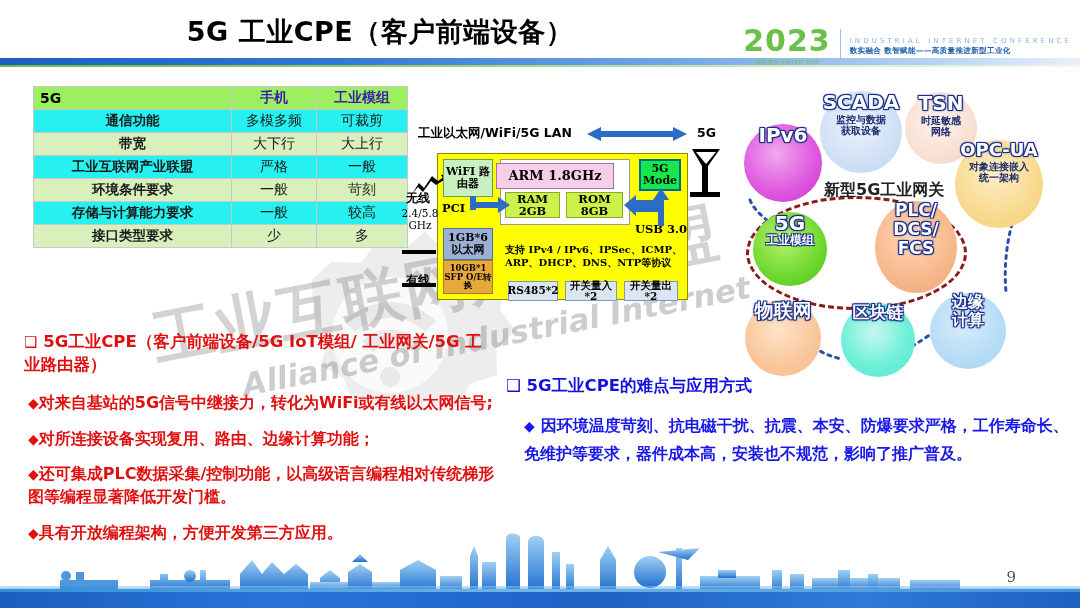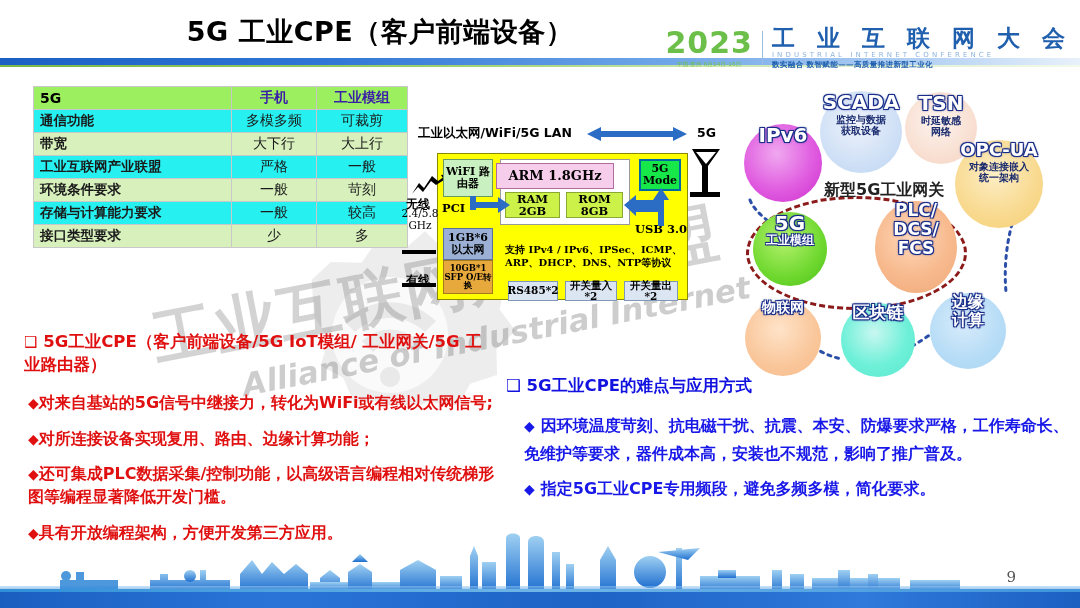--- a/index.html
+++ b/index.html
@@ -23,21 +23,21 @@
   .logo-year-sub{font-size:5.5px;color:#6cc04a;letter-spacing:.2px;margin-top:3px;text-align:center;}
   .logo-divider{width:1px;height:34px;background:#9dbde4;margin:0 9px;}
   .logo-cn{font-size:23px;font-weight:bold;color:#1f5fae;letter-spacing:7px;line-height:1.05;}
   .logo-en{font-size:7px;color:#8fb4dd;letter-spacing:3.1px;margin-top:1px;}
   .logo-slogan{font-size:7.5px;color:#1f5fae;letter-spacing:.4px;font-weight:bold;margin-top:1px;}
 
   
   .cmp-table{position:absolute;left:33px;top:86px;border-collapse:collapse;}
   .cmp-table td{border:1px solid #c8c8c8;font-size:13.5px;height:22px;padding:0 6px;
      font-weight:bold;color:#1a1a1a;white-space:nowrap;}
-  .cmp-table .c0{width:185px;}
+  .cmp-table .c0{width:185px;text-align:center;}
   .cmp-table .c1{width:72px;text-align:center;margin-top:22px;}
   .cmp-table .c2{width:78px;text-align:center;}
   .row-head td{background:#9cf060;color:#3a1ea8;font-size:14px;}
   .row-head td.c0{color:#000;text-align:left;}
   .row-a td{background:#27f0f0;}
   .row-b td{background:#d8f0bc;}
   .row-a td.c1,.row-a td.c2,.row-b td.c1,.row-b td.c2{font-weight:normal;font-size:14px;}
   .row-a td.c1,.row-a td.c2{background:#27f0f0;}
   .row-b td.c1,.row-b td.c2{background:#d8f0bc;}
 
@@ -68,21 +68,21 @@
   .sfp-box{left:443px;top:260px;width:50px;height:34px;background:#e8a93c;border:1px solid #a87a20;font-size:8.5px;}
   .rs-box{left:508px;top:281px;width:50px;height:20px;background:#dce6f2;border:1px solid #8098b8;font-size:10.5px;}
   .din-box{left:565px;top:281px;width:52px;height:20px;background:#dce6f2;border:1px solid #8098b8;font-size:10.5px;}
   .dout-box{left:624px;top:281px;width:54px;height:20px;background:#dce6f2;border:1px solid #8098b8;font-size:10.5px;}
   .pci-lbl{position:absolute;left:442px;top:201px;font-size:11.5px;font-weight:bold;
      font-family:"DejaVu Serif","Liberation Serif",serif;color:#000;}
   .usb-lbl{position:absolute;left:635px;top:222px;font-size:11.5px;font-weight:bold;
      font-family:"DejaVu Serif","Liberation Serif",serif;color:#000;}
   .proto-txt{position:absolute;left:505px;top:244px;width:180px;font-size:10px;font-weight:bold;
      line-height:1.25;color:#000;font-family:"DejaVu Serif","Liberation Serif",serif;}
-  .wireless-lbl{position:absolute;left:406px;top:196px;font-size:12px;font-weight:bold;color:#000;}
+  .wireless-lbl{position:absolute;left:406px;top:190px;font-size:12px;font-weight:bold;color:#000;}
   .wired-lbl{position:absolute;left:406px;top:272px;font-size:12px;font-weight:bold;color:#000;}
   .freq-lbl{position:absolute;left:400px;top:207px;width:40px;font-size:10.5px;text-align:center;
      line-height:1.15;color:#000;font-family:"DejaVu Serif","Liberation Serif",serif;}
   .zigzag{position:absolute;left:410px;top:172px;width:42px;height:24px;}
   .wline1{position:absolute;left:402px;top:250px;width:34px;height:4px;background:#000;}
   .wline2{position:absolute;left:402px;top:283px;width:34px;height:4px;background:#000;}
   .antenna{position:absolute;left:686px;top:148px;width:40px;height:52px;}
 
   
   .bub{position:absolute;border-radius:50%;display:flex;flex-direction:column;
@@ -105,21 +105,21 @@
   .b-5g{left:753px;top:212px;width:74px;height:74px;
     background:radial-gradient(circle at 42% 36%,#b6f26e 0%,#6fd82f 60%,#4cc018 100%);}
   .b-5g .big{font-size:20px;}
   .b-5g .small2{font-size:12px;font-weight:bold;color:#fff;
     text-shadow:0 0 2px #1a2f8a,1px 1px 0 #1a2f8a,-1px -1px 0 #1a2f8a,1px -1px 0 #1a2f8a,-1px 1px 0 #1a2f8a;}
   .b-plc{left:875px;top:201px;width:82px;height:92px;border-radius:50%;
     background:radial-gradient(circle at 45% 40%,#ffd9bb 0%,#f7b98d 55%,#efa978 100%);}
   .b-plc .big{font-size:17px;line-height:1.12;}
   .b-iot{left:745px;top:300px;width:76px;height:76px;
     background:radial-gradient(circle at 45% 38%,#ffe3c8 0%,#f9c69a 60%,#f6bb8b 100%);}
-  .b-iot .big{font-size:14px;}
+  .b-iot .big{font-size:19px;}
   .b-bc{left:841px;top:303px;width:74px;height:74px;
     background:radial-gradient(circle at 45% 40%,#c8f7f0 0%,#6ef0d8 55%,#5ae8cf 100%);}
   .b-bc .big{font-size:17px;}
   .b-edge{left:930px;top:293px;width:76px;height:76px;
     background:radial-gradient(circle at 45% 38%,#d9ecfb 0%,#b6dcf6 60%,#a9d5f4 100%);}
   .b-edge .big{font-size:16px;line-height:1.12;}
   .gw-label{position:absolute;left:824px;top:180px;font-size:16px;font-weight:bold;color:#222;white-space:nowrap;}
   .dashed-ring{position:absolute;left:746px;top:196px;width:215px;height:108px;
     border:3px dashed #8b1a1a;border-radius:50%;}
   .dotted-1{position:absolute;left:748px;top:198px;width:26px;height:28px;}
@@ -160,21 +160,20 @@
 <div class="title-rule"></div>
 <div class="title-rule2"></div>
 
 <div class="logo">
   <div>
     <div class="logo-year">2023</div>
     <div class="logo-year-sub">中国·苏州  6月14日-16日</div>
   </div>
   <div class="logo-divider"></div>
   <div>
-    <div class="logo-cn">工 业 互 联 网 大 会</div>
     <div class="logo-en">INDUSTRIAL INTERNET CONFERENCE</div>
     <div class="logo-slogan">数实融合  数智赋能——高质量推进新型工业化</div>
   </div>
 </div>
 
 <svg class="wm" viewBox="0 0 560 190">
   <g fill="#9a9a9a" opacity="0.45" transform="translate(140,10) rotate(-10 140 95)">
     <path d="M60,40 l22,-14 l30,6 l18,-18 l30,10 l20,-12 l16,22 l28,2 l4,26 l22,14 l-10,26 l12,24 l-22,14
              l-4,26 l-28,4 l-16,20 l-30,-10 l-26,12 l-18,-20 l-28,-4 l-6,-26 l-20,-16 l12,-24 l-10,-26 Z"></path>
   </g>
@@ -345,21 +344,20 @@
   <p><span class="d">◆</span><span>还可集成PLC数据采集/控制功能，以高级语言编程相对传统梯形图等编程显著降低开发门槛。</span></p>
   <p><span class="d">◆</span><span>具有开放编程架构，方便开发第三方应用。</span></p>
 </div>
 
 <div class="rhead">
   <span>❑</span>
   <span>5G工业CPE的难点与应用方式</span>
 </div>
 <div class="rbullets">
   <p><span class="d">◆</span><span>因环境温度苛刻、抗电磁干扰、抗震、本安、防爆要求严格，工作寿命长、免维护等要求，器件成本高，安装也不规范，影响了推广普及。</span></p>
-  <p><span class="d">◆</span><span>指定5G工业CPE专用频段，避免多频多模，简化要求。</span></p>
 </div>
 
 <svg class="skyline" viewBox="0 0 1080 62" preserveAspectRatio="none">
   <defs>
     <linearGradient id="sky" x1="0" y1="0" x2="0" y2="1">
       <stop offset="0%" stop-color="#9fd0f2"></stop>
       <stop offset="100%" stop-color="#1f6fd0"></stop>
     </linearGradient>
   </defs>
   <g fill="url(#sky)">

